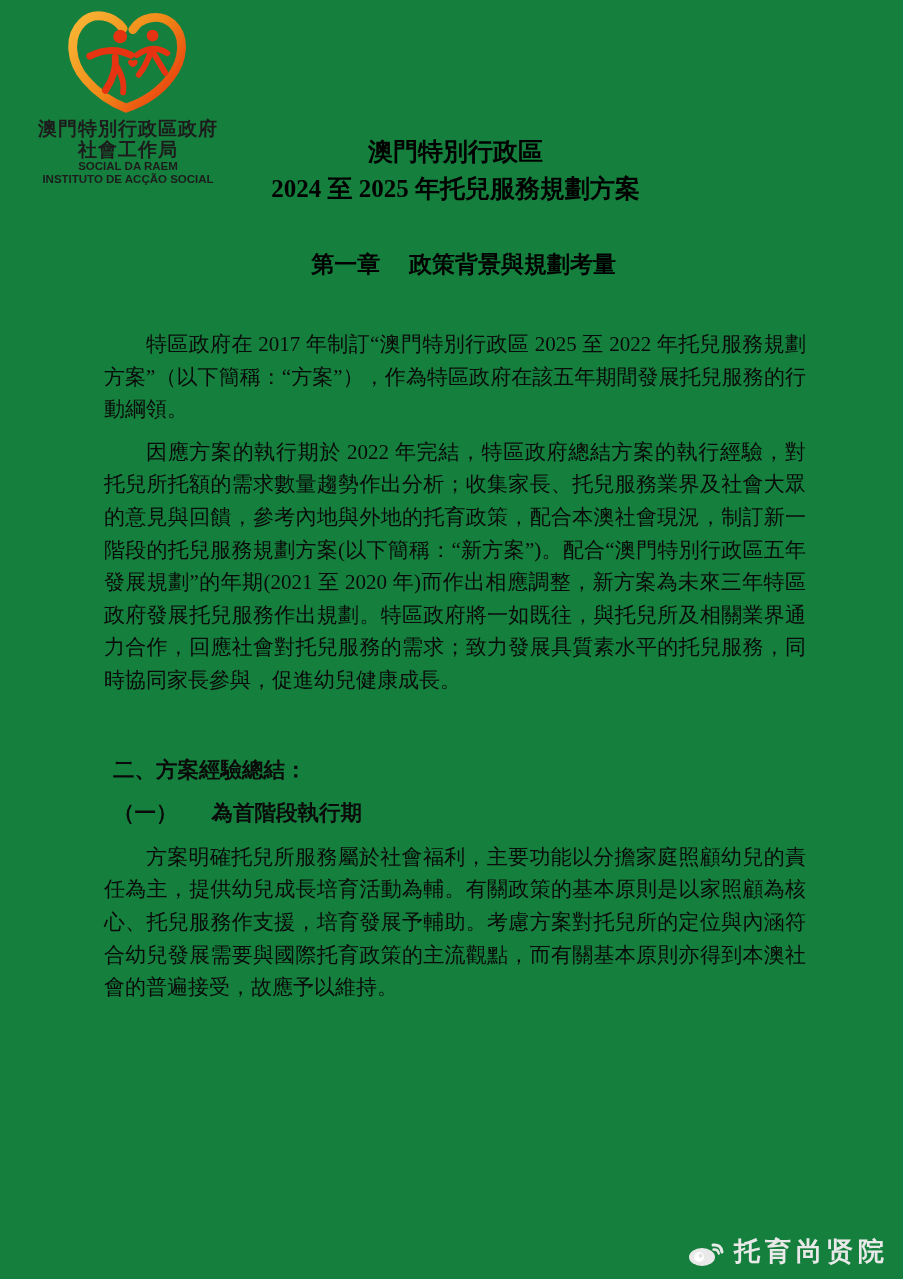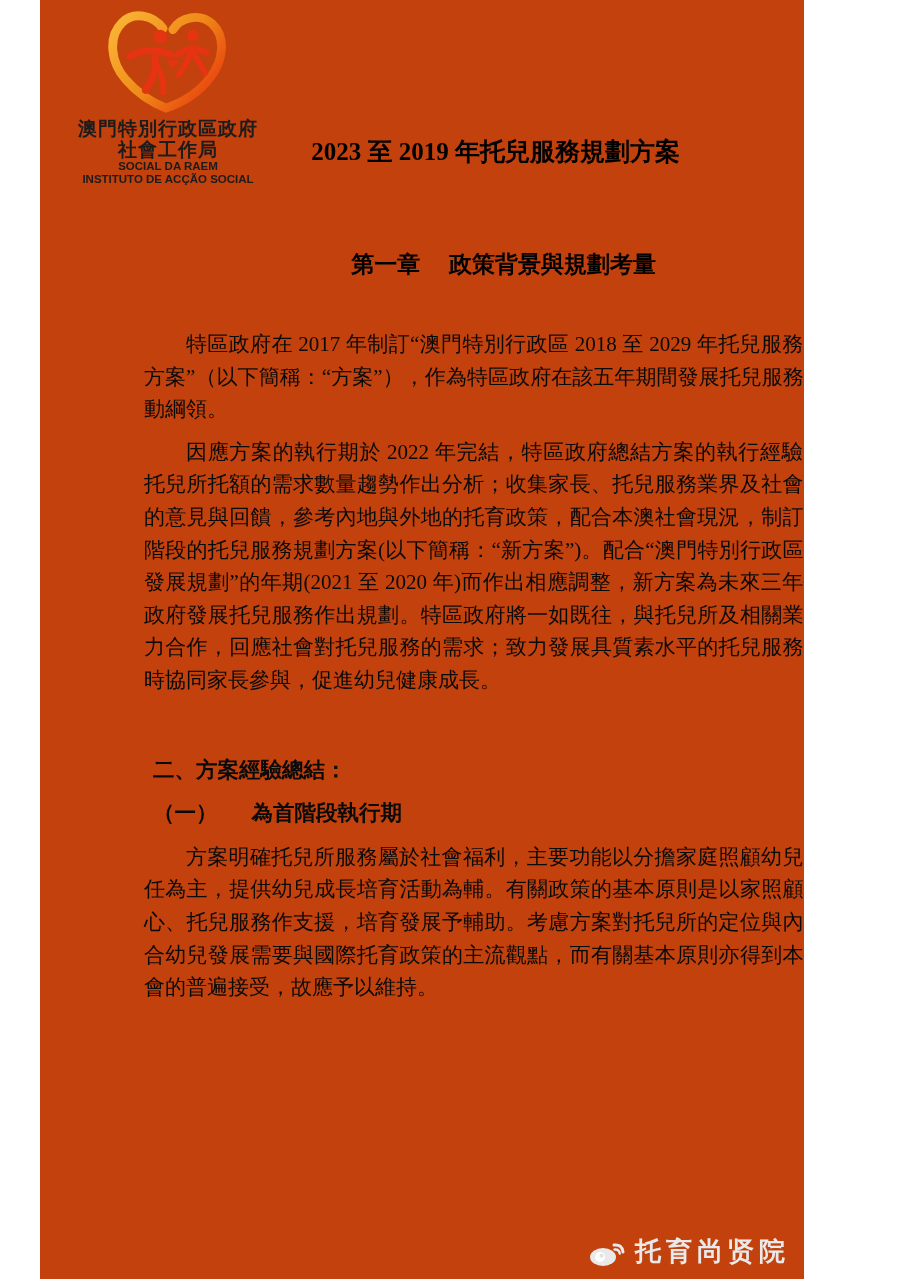--- a/index.html
+++ b/index.html
@@ -4,24 +4,23 @@
 <style>
   * { margin: 0; padding: 0; box-sizing: border-box; }
   html, body { background: #ffffff; }
   body {
     width: 911px; height: 1279px;
     font-family: "Liberation Serif", "DejaVu Serif", serif;
     color: #111;
   }
   .page {
     position: relative;
-    width: 764px; height: 1279px;
-    background: #c2410c;
+    width: 903px; height: 1279px;
+    background: #15803d;
     overflow: hidden;
-    margin-left: 40px;
   }
 
   
   .org-header {
     position: absolute;
     left: 28px; top: 10px;
     width: 200px;
     text-align: center;
     font-family: "Liberation Sans", "DejaVu Sans", sans-serif;
   }
@@ -131,27 +130,28 @@
         <path d="M70 52 c -1.8 -2.6 -6.3 -0.9 -4.5 2.7 c 0.9 1.8 4.5 3.6 4.5 3.6 c 0 0 3.6 -1.8 4.5 -3.6 c 1.8 -3.6 -2.7 -5.3 -4.5 -2.7 Z" stroke="none"></path>
       </g>
     </svg>
     <div class="org-zh">澳門特別行政區政府</div>
     <div class="org-zh">社會工作局</div>
     <div class="org-pt">SOCIAL DA RAEM</div>
     <div class="org-pt">INSTITUTO DE ACÇÃO SOCIAL</div>
   </header>
 
   <div class="doc-title">
-    <div>2023 至 2019 年托兒服務規劃方案</div>
+    <div>澳門特別行政區</div>
+    <div>2024 至 2025 年托兒服務規劃方案</div>
   </div>
 
   <div class="chapter-heading">第一章　 政策背景與規劃考量</div>
 
   <main class="content">
-    <p>特區政府在 2017 年制訂“澳門特別行政區 2018 至 2029 年托兒服務規劃方案”（以下簡稱：“方案”），作為特區政府在該五年期間發展托兒服務的行動綱領。</p>
+    <p>特區政府在 2017 年制訂“澳門特別行政區 2025 至 2022 年托兒服務規劃方案”（以下簡稱：“方案”），作為特區政府在該五年期間發展托兒服務的行動綱領。</p>
     <p>因應方案的執行期於 2022 年完結，特區政府總結方案的執行經驗，對托兒所托額的需求數量趨勢作出分析；收集家長、托兒服務業界及社會大眾的意見與回饋，參考內地與外地的托育政策，配合本澳社會現況，制訂新一階段的托兒服務規劃方案(以下簡稱：“新方案”)。配合“澳門特別行政區五年發展規劃”的年期(2021 至 2020 年)而作出相應調整，新方案為未來三年特區政府發展托兒服務作出規劃。特區政府將一如既往，與托兒所及相關業界通力合作，回應社會對托兒服務的需求；致力發展具質素水平的托兒服務，同時協同家長參與，促進幼兒健康成長。</p>
 
     <h2 class="sec-gap-large">二、方案經驗總結：</h2>
 
     <h2 class="sec-gap-small"><span>（一）</span><span class="subsec-title">為首階段執行期</span></h2>
     <p>方案明確托兒所服務屬於社會福利，主要功能以分擔家庭照顧幼兒的責任為主，提供幼兒成長培育活動為輔。有關政策的基本原則是以家照顧為核心、托兒服務作支援，培育發展予輔助。考慮方案對托兒所的定位與內涵符合幼兒發展需要與國際托育政策的主流觀點，而有關基本原則亦得到本澳社會的普遍接受，故應予以維持。</p>
   </main>
 
   <div class="watermark">
     <svg width="40" height="32" viewBox="0 0 40 32" aria-hidden="true">

